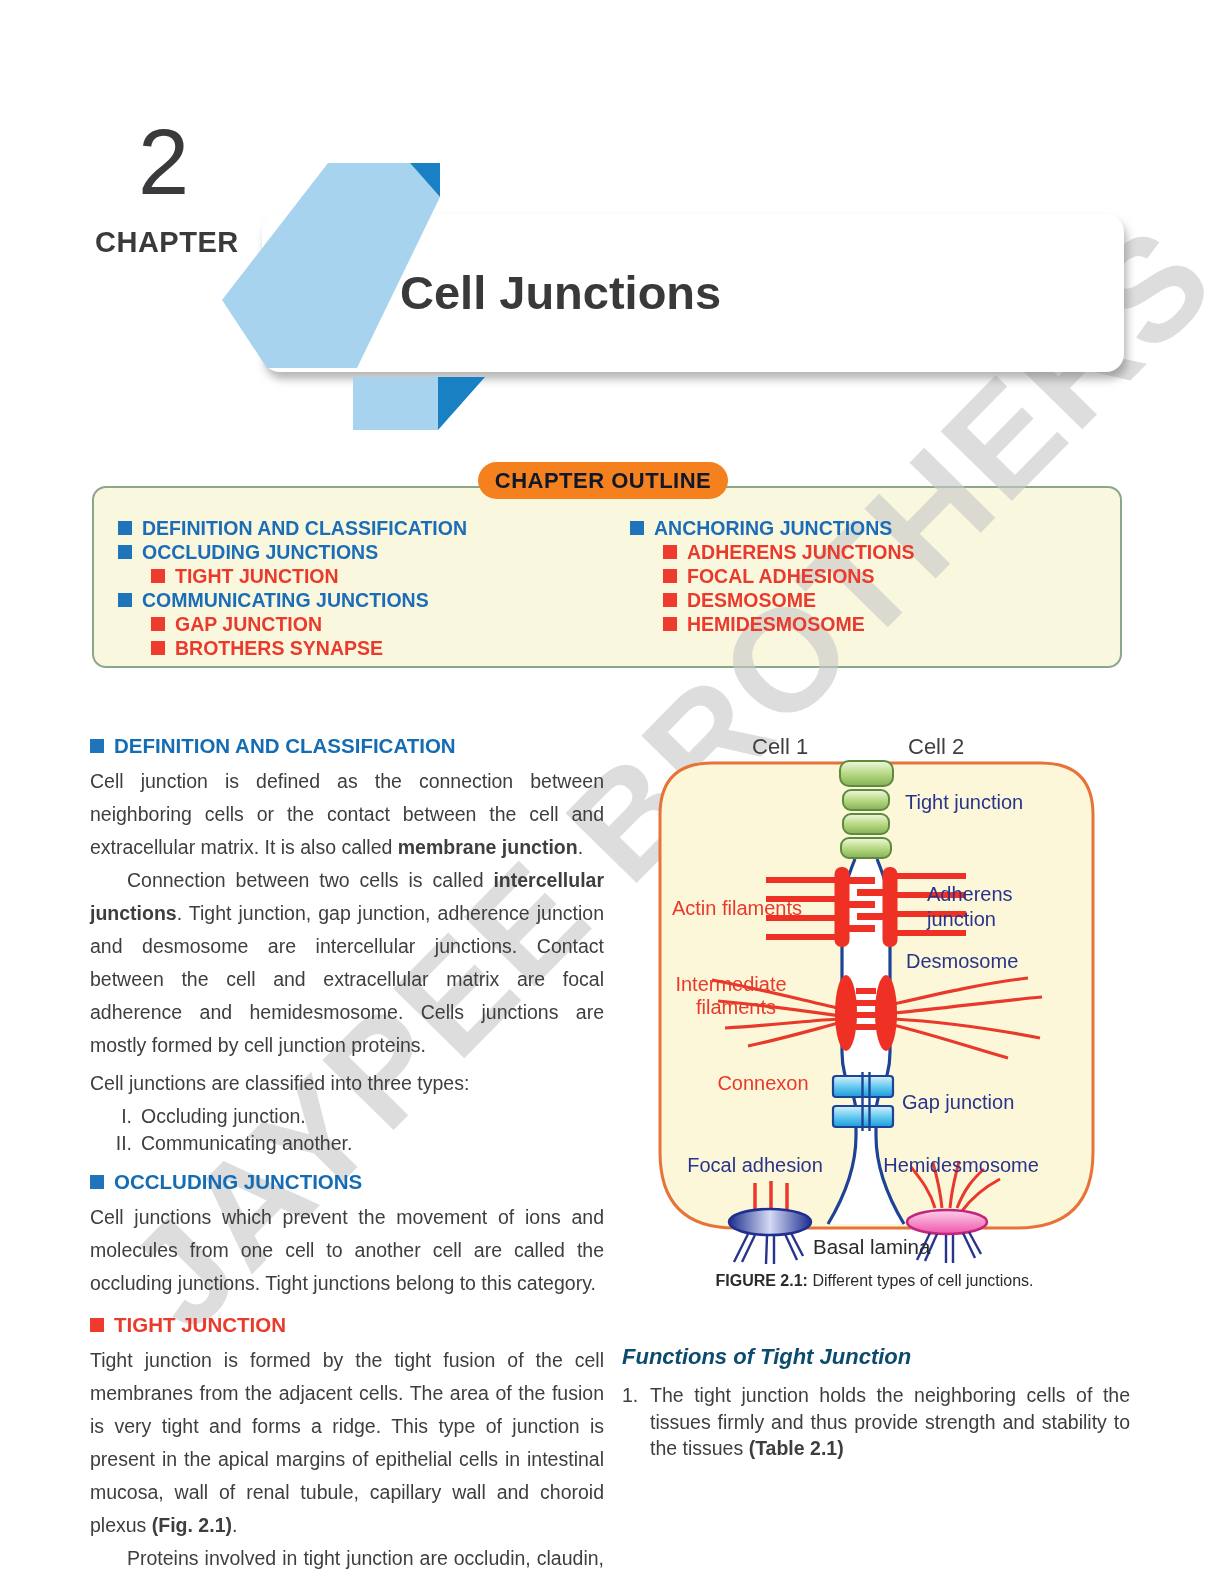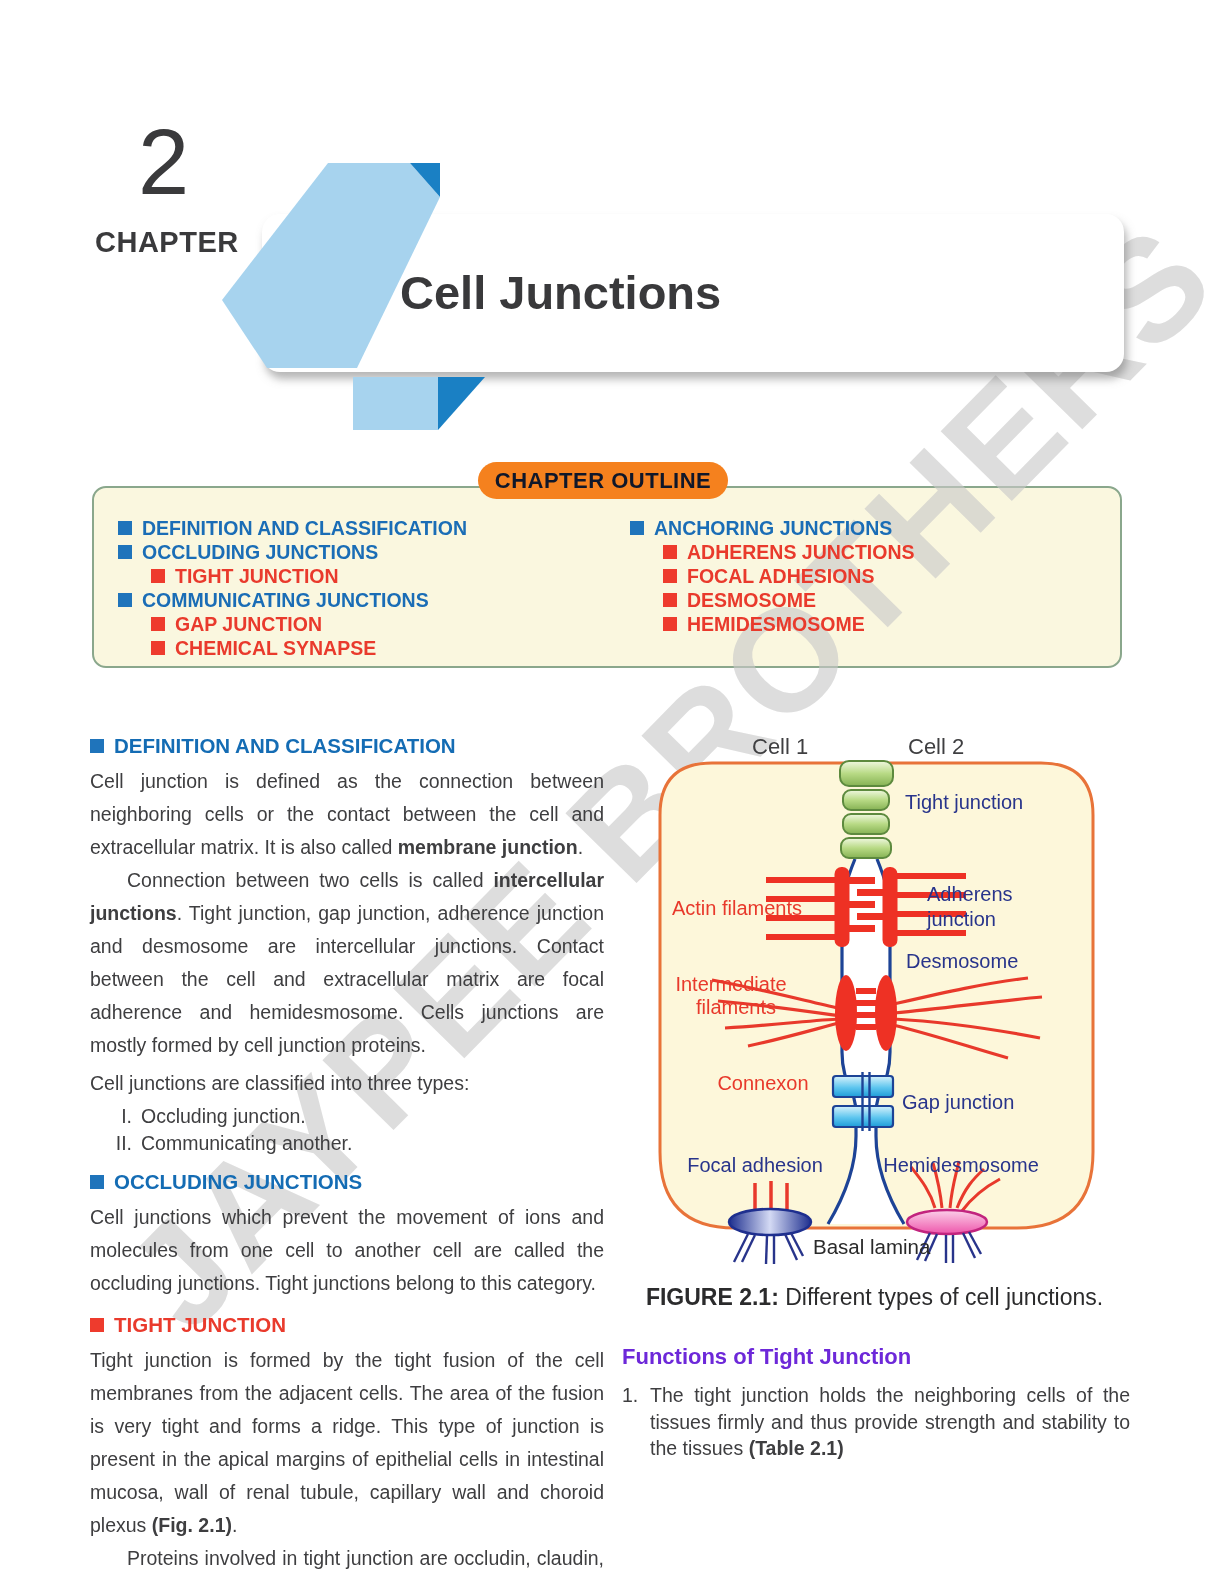--- a/index.html
+++ b/index.html
@@ -45,24 +45,24 @@
   .col-left p.lead{margin-top:5px;}
   .rlist{margin:3px 0 2px 10px;}
   .rrow{display:flex;font-size:19.5px;line-height:27px;}
   .rrow .rn{width:32px;text-align:right;padding-right:9px;flex:none;}
 
   
   .fig-cells{position:absolute;top:734px;z-index:4;font-size:22px;color:#3f3f41;}
   .fig-cells.c1{left:752px;} .fig-cells.c2{left:908px;}
   .fig-svg{position:absolute;left:650px;top:756px;z-index:4;}
   .fig-caption{position:absolute;left:622px;top:1272px;width:505px;z-index:4;text-align:center;
-               font-size:23px;color:#2b2b2c;margin-top:12px;}
+               font-size:16px;color:#2b2b2c;}
   .fig-caption b{font-weight:700;}
   .fn-head{position:absolute;left:622px;top:1344px;z-index:4;font-size:22px;font-weight:700;
-           color:#6d28d9;}
+           font-style:italic;color:#0c4a6e;}
   .fn-list{position:absolute;left:622px;top:1382px;width:508px;z-index:4;}
   .fn-row{display:flex;font-size:19.5px;line-height:26.5px;color:#3e3e40;}
   .fn-row .fn-num{width:28px;flex:none;}
   .fn-row .fn-text{text-align:justify;}
   b{font-weight:700;}
   svg text{font-family:"Liberation Sans", sans-serif;}
 </style>
 </head>
 <body>
 
@@ -103,21 +103,21 @@
     <div class="o-item lvl1">
         <span class="sq"></span>
         <span>COMMUNICATING JUNCTIONS</span>
       </div>
     <div class="o-item lvl2">
         <span class="sq"></span>
         <span>GAP JUNCTION</span>
       </div>
     <div class="o-item lvl2">
         <span class="sq"></span>
-        <span>CHEMICAL SYNAPSE</span>
+        <span>BROTHERS SYNAPSE</span>
       </div>
   </div>
 
   <div class="o-col right">
     <div class="o-item lvl1">
         <span class="sq"></span>
         <span>ANCHORING JUNCTIONS</span>
       </div>
     <div class="o-item lvl2">
         <span class="sq"></span>

